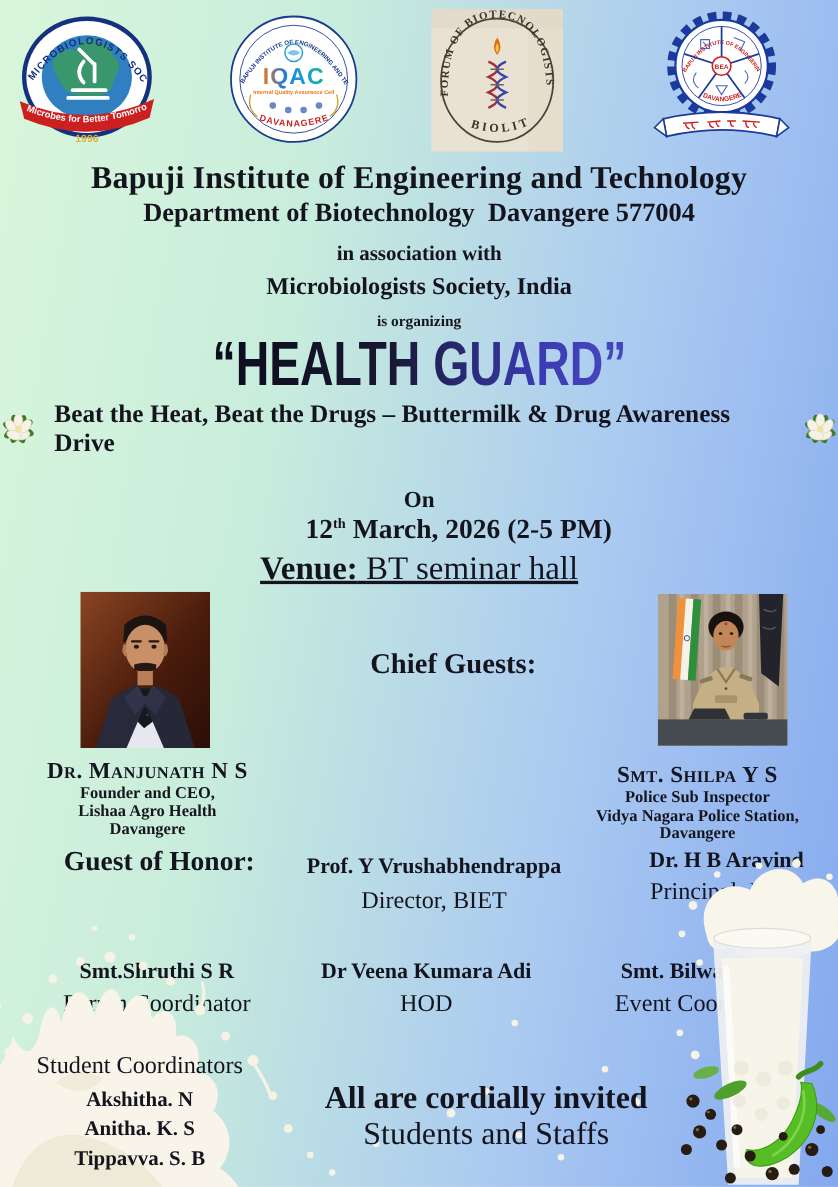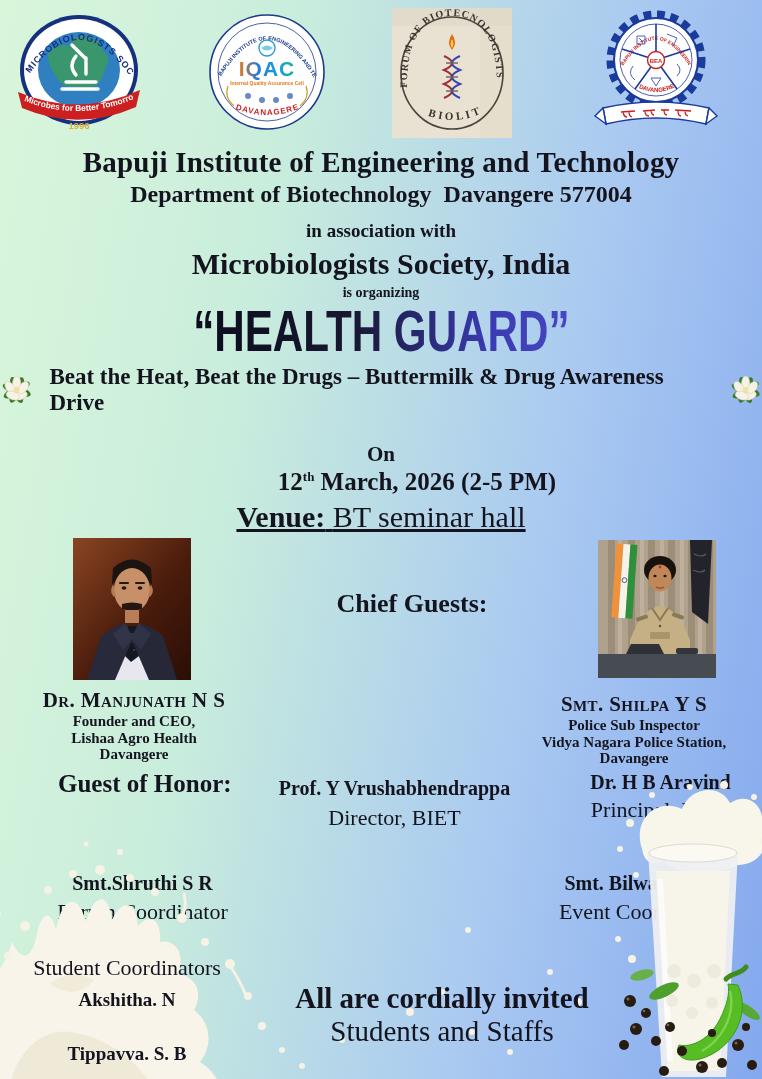--- a/index.html
+++ b/index.html
@@ -5,21 +5,21 @@
   html,body{margin:0;padding:0;}
   .poster{position:relative;width:762px;height:1079px;overflow:hidden;
     background:linear-gradient(100deg,#d9f6db 0%,#c9eddc 32%,#a9c9f1 68%,#84a8ee 100%);
     font-family:"Liberation Serif",serif;color:#14141e;}
   .abs{position:absolute;}
   .ctr{text-align:center;}
   .b{font-weight:bold;}
   .institute{font-size:29px;font-weight:bold;letter-spacing:.2px;}
   .deptline{font-size:24px;font-weight:bold;}
   .assoc{font-size:19px;font-weight:bold;}
-  .society{font-size:30px;font-weight:bold;}
+  .society{font-size:22px;font-weight:bold;}
   .organizing{font-size:14px;font-weight:bold;}
   .bigtitle-wrap{display:flex;justify-content:center;}
   .bigtitle{display:inline-block;font-family:"Liberation Sans",sans-serif;font-weight:800;
     font-size:57px;line-height:1;letter-spacing:0px;transform:scaleX(.74);transform-origin:center;
     background:linear-gradient(90deg,#0c0c1e 0%,#17172f 42%,#3a3ab2 78%,#4747c1 100%);
     -webkit-background-clip:text;background-clip:text;color:transparent;white-space:nowrap;}
   .tagline{font-size:23px;font-weight:bold;display:flex;align-items:center;justify-content:center;gap:16px;}
   .onlbl{font-size:21px;font-weight:bold;}
   .dateline{font-size:25px;font-weight:bold;}
   .venueline{font-size:30px;}
@@ -346,20 +346,24 @@
     <div class="prole" style="margin-top:5px;">Director, BIET</div>
   </div>
   <div class="abs ctr" style="left:548px;top:771px;width:225px;">
     <div class="pname">Dr. H B Aravind</div>
     <div class="prole" style="margin-top:3px;">Principal, BIET</div>
   </div>
 
   <div class="abs ctr" style="left:25px;top:872px;width:235px;">
     <div class="cname">Smt.Shruthi S R</div>
     <div class="crole" style="margin-top:4px;">Forum Coordinator</div>
+  </div>
+  <div class="abs ctr" style="left:275px;top:872px;width:225px;">
+    <div class="cname">Dr Veena Kumara Adi</div>
+    <div class="crole" style="margin-top:4px;">HOD</div>
   </div>
   <div class="abs ctr" style="left:528px;top:872px;width:225px;">
     <div class="cname">Smt. Bilwashri. H</div>
     <div class="crole" style="margin-top:4px;">Event Coordinator</div>
   </div>
 
   <div class="abs" style="left:-10px;bottom:-5px;width:620px;height:250px;pointer-events:none;">
     <svg viewBox="0 0 620 250" width="620" height="250">
       <path d="M-10,250 L-10,150 C5,148 15,130 22,108 C30,125 40,128 46,105 C50,80 60,72 66,96 C72,62 88,58 96,88 C104,60 118,56 122,86 C132,64 146,66 148,92 C160,78 172,86 170,108 C185,104 196,120 188,140 C205,142 214,158 204,176 C220,188 224,210 210,228 C225,238 230,250 228,250 Z" fill="#f8f4ea"></path>
       <path d="M20,250 C30,210 60,190 90,200 C120,206 150,230 160,250 Z" fill="#efe9d8"></path>
@@ -453,18 +457,19 @@
           <circle cx="22" cy="248" r="1.5"></circle>
         <circle cx="88" cy="286" r="1.5"></circle>
           <circle cx="124" cy="264" r="1.5"></circle>
           <circle cx="56" cy="246" r="1.3"></circle>
       </g>
     </svg>
   </div>
 
   <div class="abs ctr studhead" style="left:17px;top:955px;width:220px;">Student Coordinators</div>
   <div class="abs ctr studname" style="left:17px;top:989px;width:220px;">Akshitha. N</div>
+  <div class="abs ctr studname" style="left:17px;top:1016px;width:220px;">Anitha. K. S</div>
   <div class="abs ctr studname" style="left:17px;top:1043px;width:220px;">Tippavva. S. B</div>
 
   <div class="abs ctr invite1" style="left:277px;top:982px;width:330px;">All are cordially invited</div>
   <div class="abs ctr invite2" style="left:277px;top:1015px;width:330px;">Students and Staffs</div>
 
 </div>
 
 </body></html>

